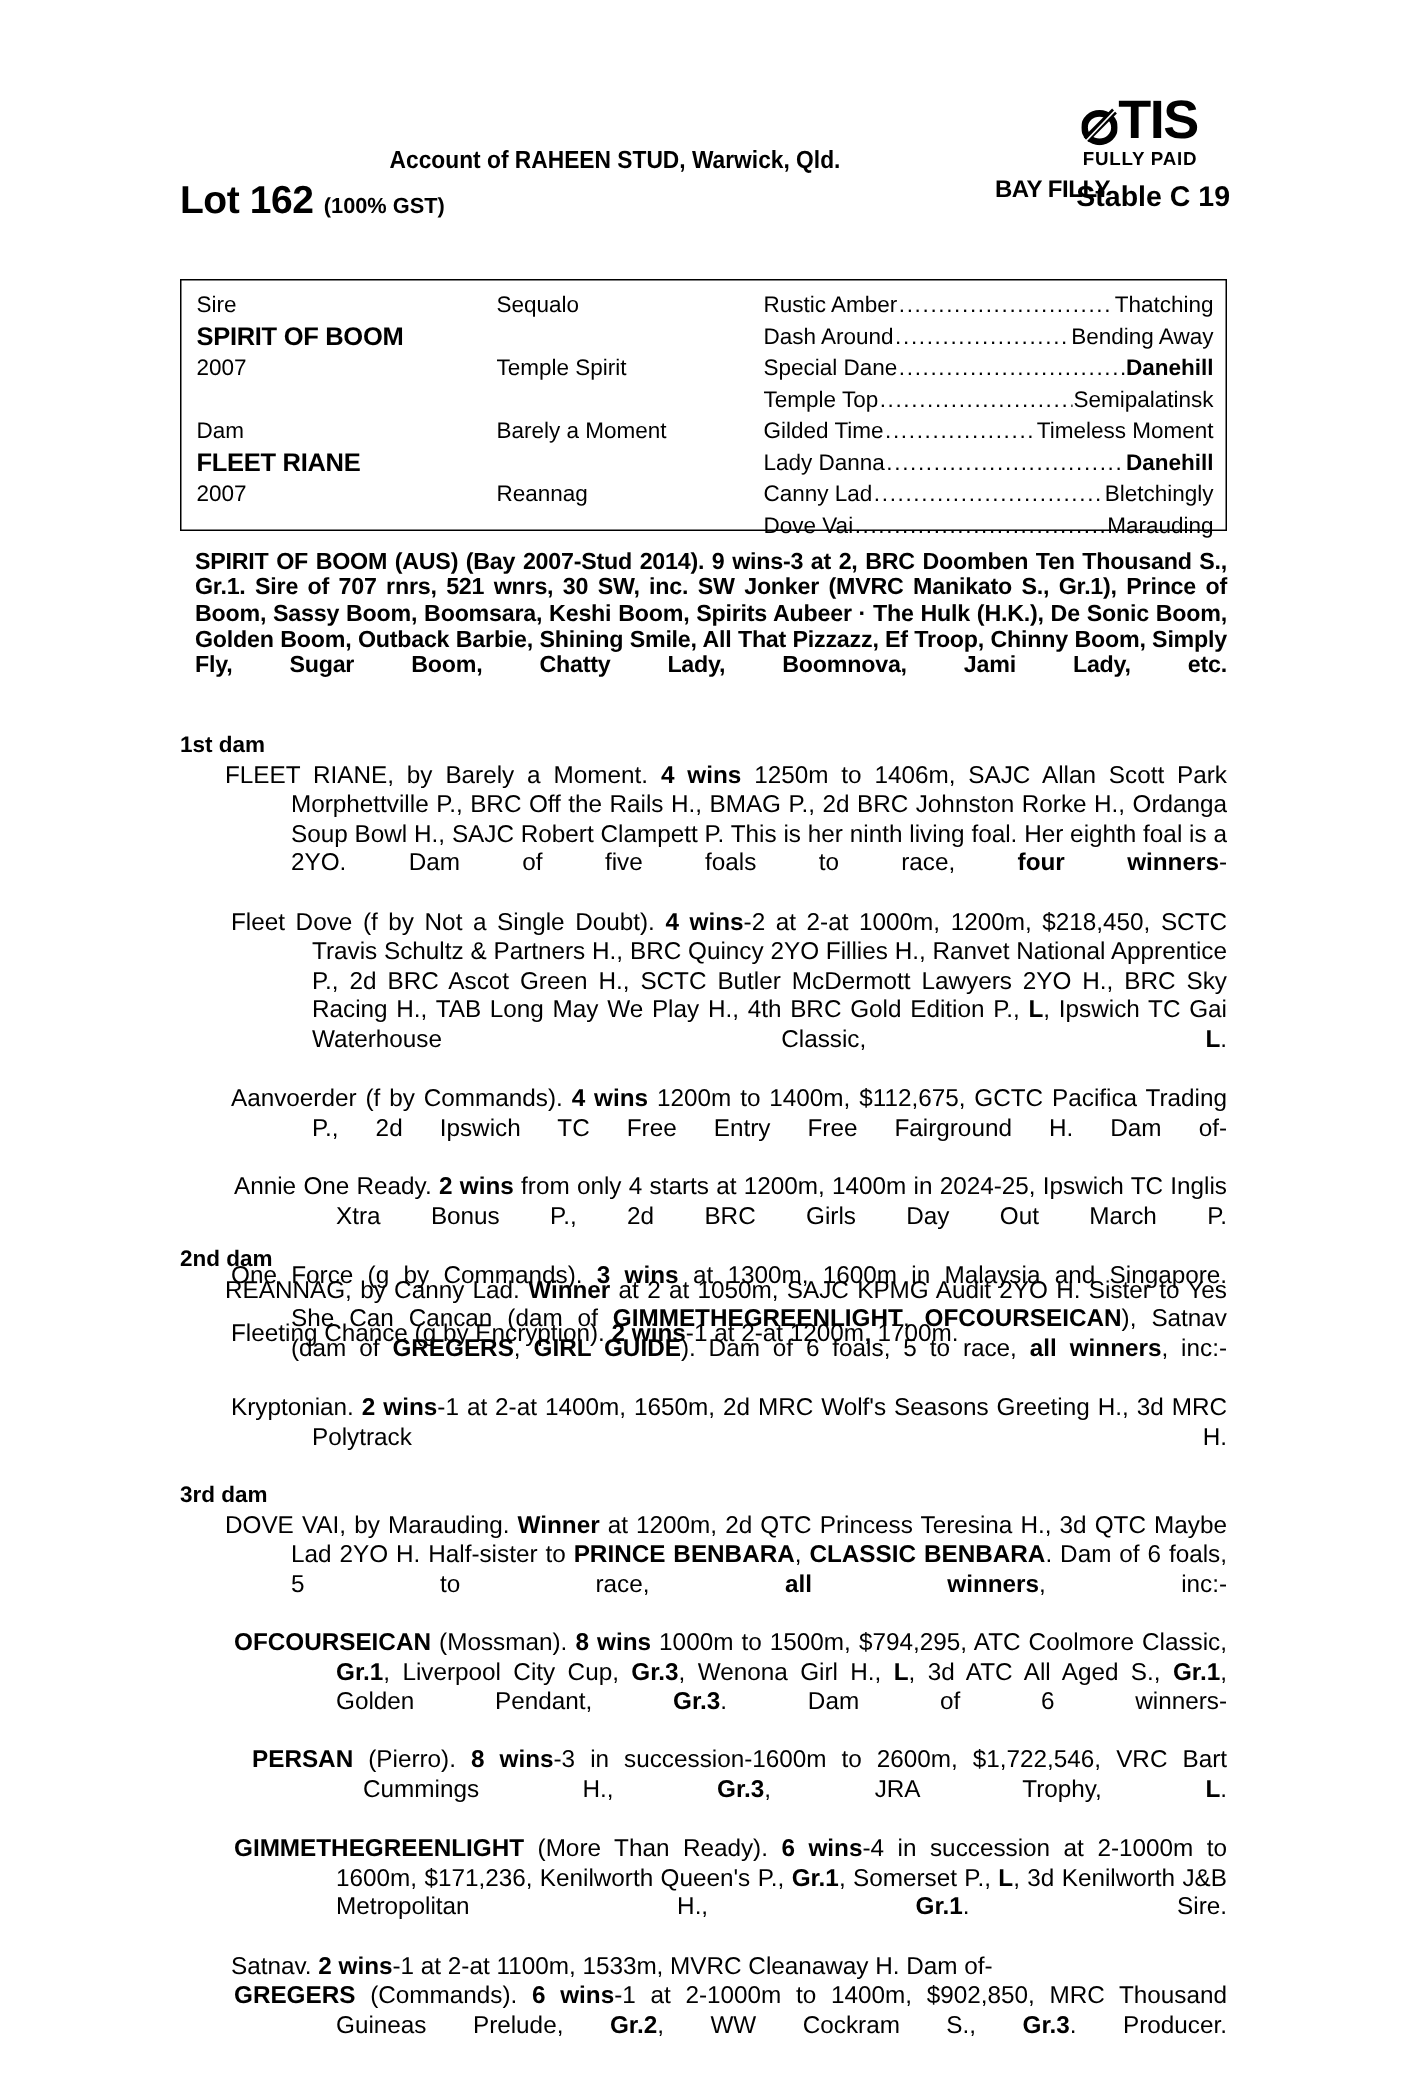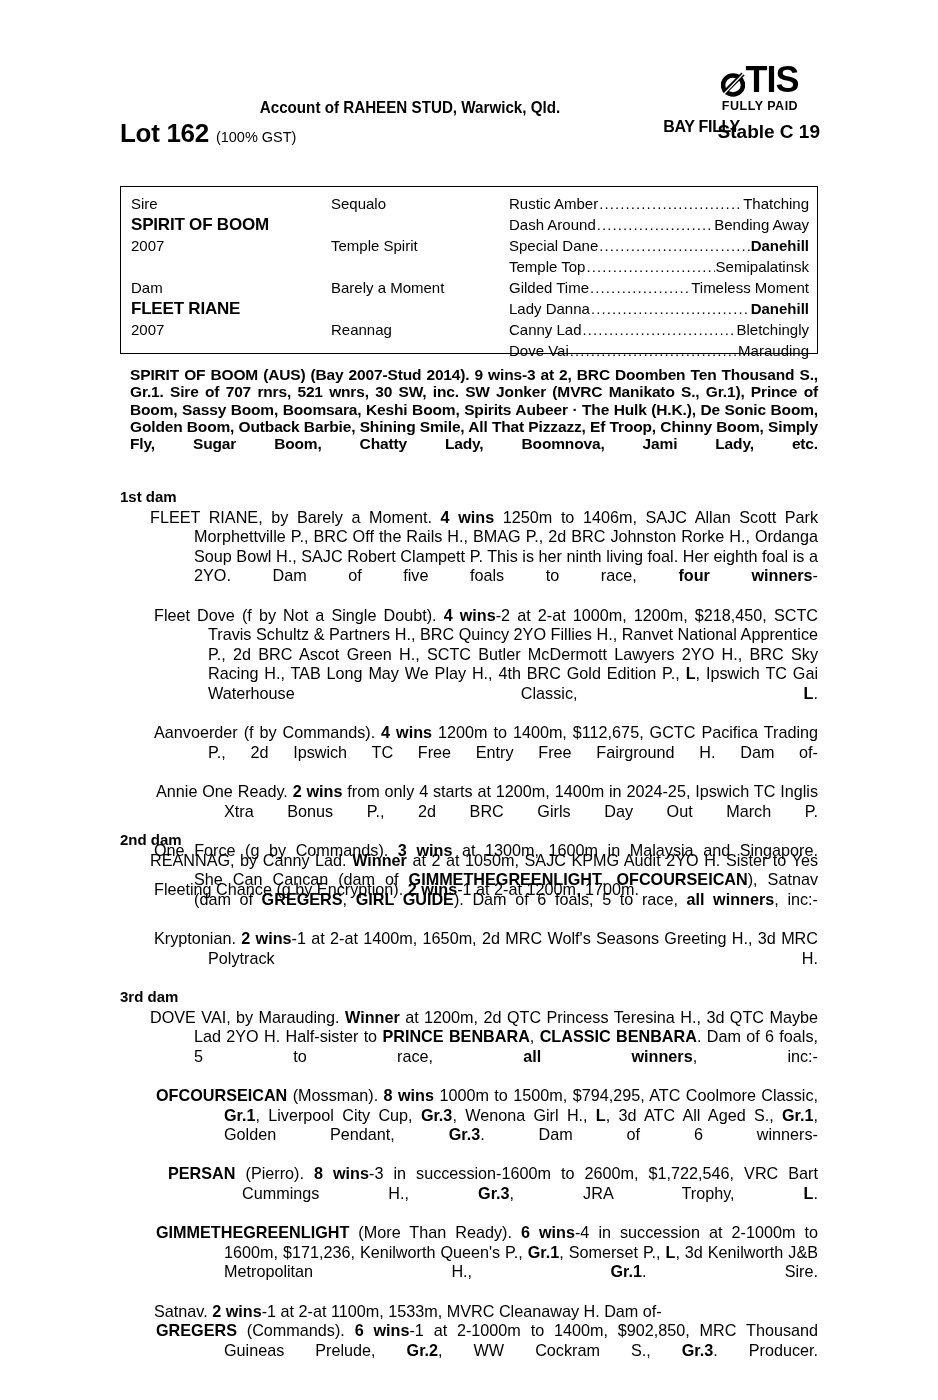--- a/index.html
+++ b/index.html
@@ -71,21 +71,21 @@
   }
   .lot-no {
     position: absolute;
     left: 0;
     top: 0;
     font-weight: bold;
     font-size: 26px;
     letter-spacing: -0.3px;
   }
   .lot-gst {
-    font-weight: normal;
+    font-weight: bold;
     font-size: 14.5px;
     letter-spacing: 0;
     text-align: center;
   }
   .sex-title {
     position: absolute;
     left: 0;
     top: 0;
     width: 700px;
     text-align: right;

